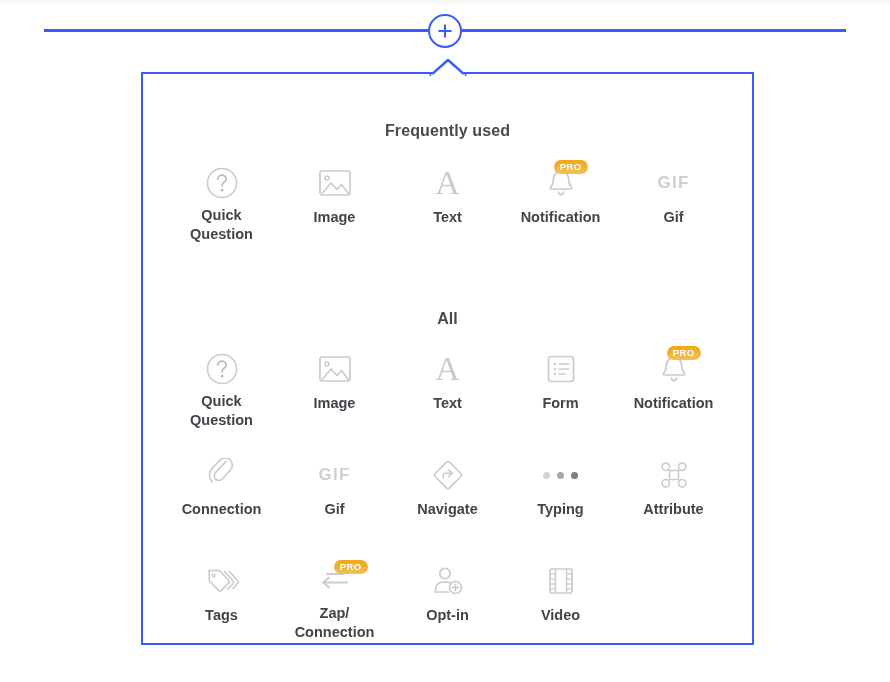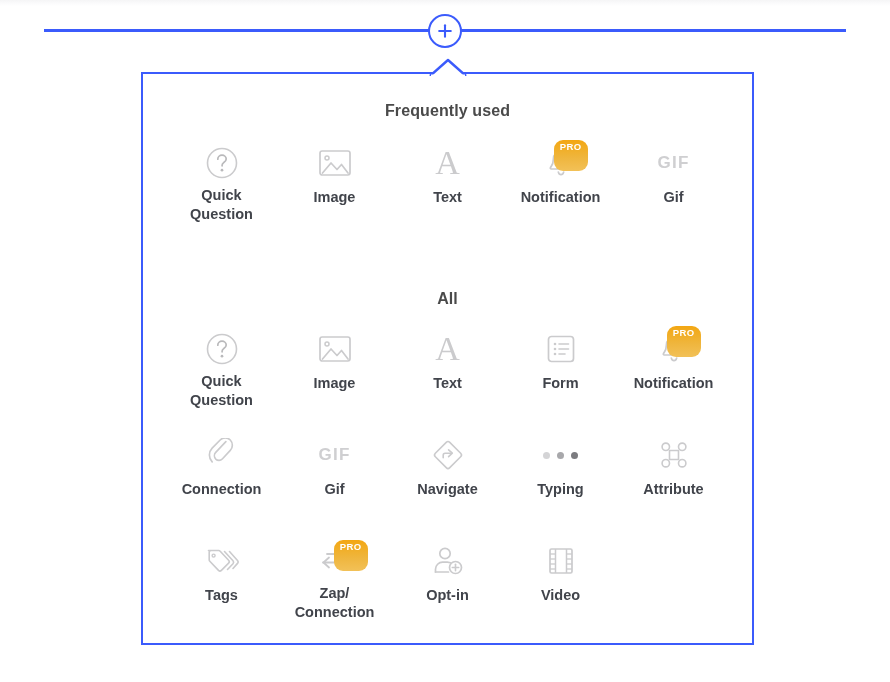--- a/index.html
+++ b/index.html
@@ -78,21 +78,21 @@
   }
   .panel-notch svg { display: block; }
 
   .section-title {
     text-align: center;
     font-size: 16px;
     font-weight: bold;
     color: #4a4a4a;
     letter-spacing: 0.1px;
   }
-  .freq-title { margin-top: 28px; }
+  .freq-title { margin-top: 48px; }
   .all-title  { margin-top: 44px; }
 
   .grid {
     display: grid;
     grid-template-columns: repeat(5, 1fr);
     padding: 0 22px;
   }
   .freq-grid { margin-top: 20px; }
   .all-grid  { margin-top: 18px; }
 
@@ -153,21 +153,21 @@
   .dots span:nth-child(2) { background: #a8a8ab; }
   .dots span:nth-child(3) { background: #7c7c80; }
 
   .pro-badge {
     position: absolute;
     font-size: 9.5px;
     font-weight: bold;
     color: #ffffff;
     background: linear-gradient(to bottom, #f3a712 0%, #efb53c 55%, #f2c158 100%);
     border-radius: 9px;
-    padding: 2px 6px 19px 6px;
+    padding: 2px 6px 2px 6px;
     letter-spacing: 0.4px;
     line-height: 1;
   }
   .pro-bell { top: 0px; right: -4px; }
   .pro-zap  { top: 2px; right: -10px; }
 </style>
 </head>
 <body>
 
 <div class="top-strip"></div>

